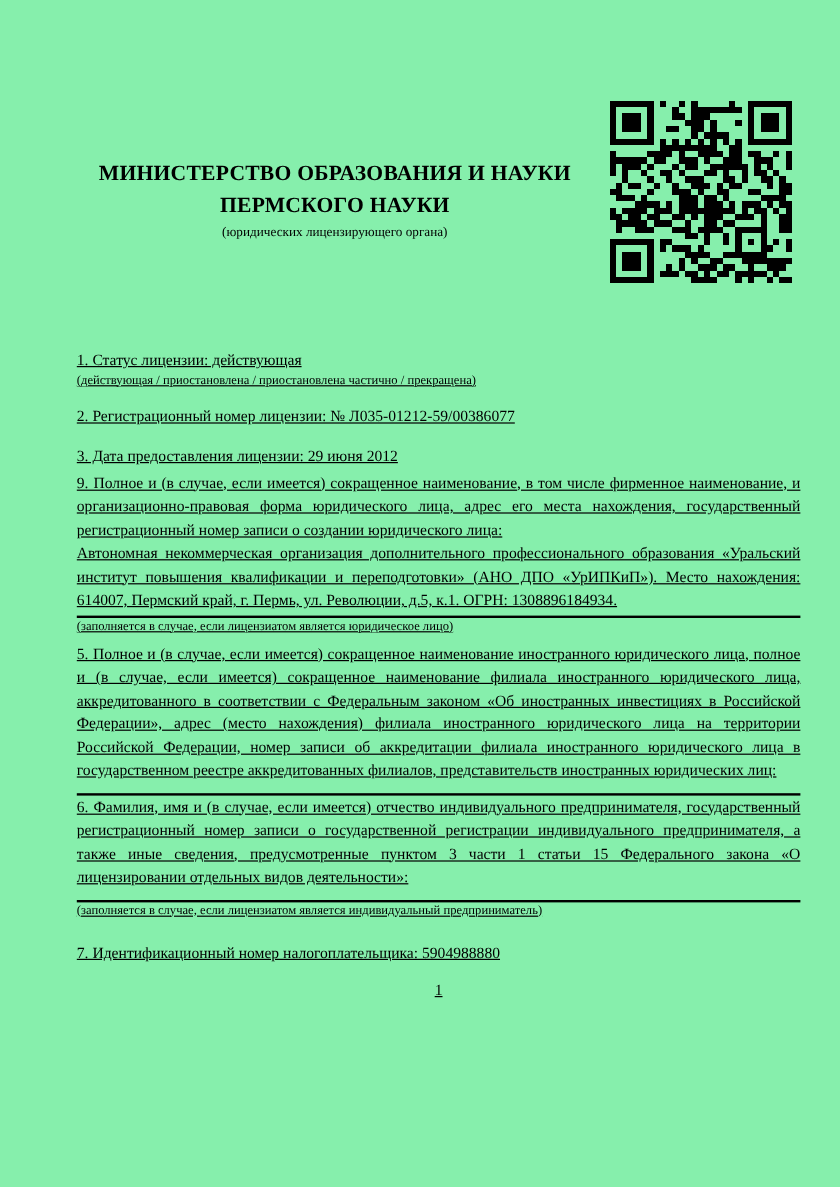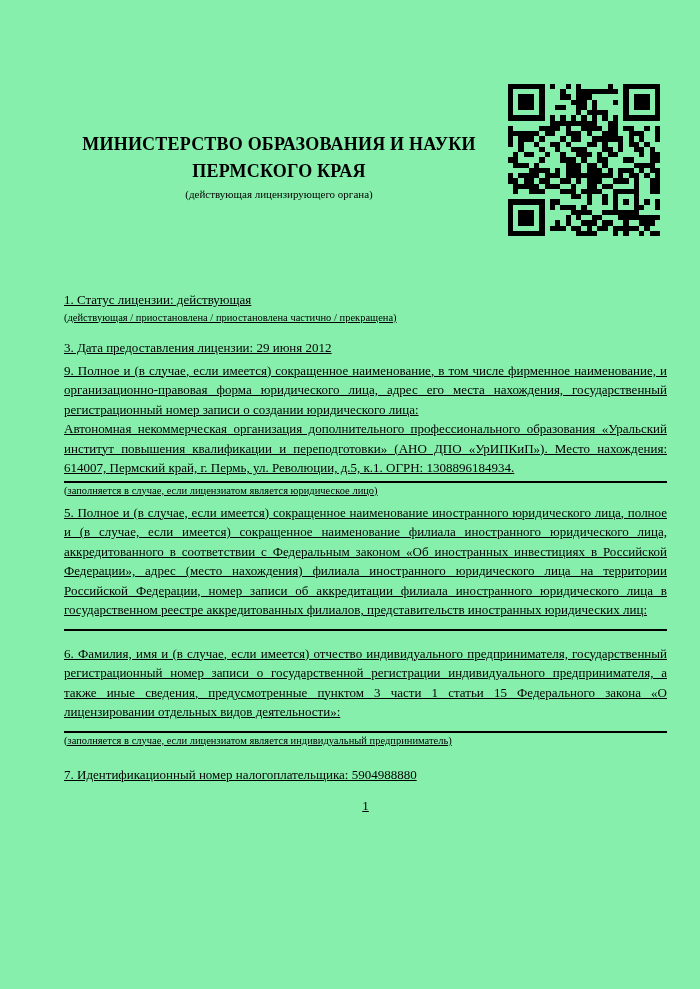--- a/index.html
+++ b/index.html
@@ -26,36 +26,36 @@
   .item{font-size:13px;line-height:19.5px;}
   .item p{margin:0;text-align:justify;}
   .single{text-align:right;}
   .note{font-size:10.5px;line-height:14px;margin-top:1px;}
   .rule{border-top:2px solid #000;height:0;}
   .mt-i1{margin-top:35px;}
   .mt-i2{margin-top:12.5px;}
   .mt-i3{margin-top:13.5px;}
   .mt-i4{margin-top:3px;}
   .mt-i5{margin-top:5px;}
-  .mt-i6{margin-top:13px;}
+  .mt-i6{}
   .mt-i7{margin-top:17.5px;}
   .rule-tight{margin-top:3px;}
   .rule-gap{margin-top:9px;}
   .page-number{margin-top:13px;text-align:center;font-size:13px;line-height:15px;}
 </style>
 </head>
 <body>
 
 <div class="page">
 
   <div class="doc-header">
     <div class="ministry">
       <div class="ministry-line">МИНИСТЕРСТВО ОБРАЗОВАНИЯ И НАУКИ</div>
-      <div class="ministry-line">ПЕРМСКОГО КРАЯ</div>
-      <div class="ministry-caption">(действующая лицензирующего органа)</div>
+      <div class="ministry-line">ПЕРМСКОГО НАУКИ</div>
+      <div class="ministry-caption">(юридических лицензирующего органа)</div>
     </div>
     <div class="qr" id="qr">
         <svg viewBox="0 0 29 29" shape-rendering="crispEdges" fill="#000">
           <rect x="0" y="0" width="1" height="1"></rect>
           <rect x="1" y="0" width="1" height="1"></rect>
           <rect x="2" y="0" width="1" height="1"></rect>
           <rect x="3" y="0" width="1" height="1"></rect>
           <rect x="4" y="0" width="1" height="1"></rect>
           <rect x="5" y="0" width="1" height="1"></rect>
           <rect x="6" y="0" width="1" height="1"></rect>
@@ -496,20 +496,23 @@
         </svg>
       </div>
   </div>
 
 
   <div class="item mt-i1">
     <p class="single">1. Статус лицензии: действующая</p>
     <div class="note">(действующая / приостановлена / приостановлена частично / прекращена)</div>
   </div>
 
+  <div class="item mt-i2">
+    <p class="single">2. Регистрационный номер лицензии: № Л035-01212-59/00386077</p>
+  </div>
 
   <div class="item mt-i3">
     <p class="single">3. Дата предоставления лицензии: 29 июня 2012</p>
   </div>
 
   <div class="item mt-i4">
     <p>9. Полное и (в случае, если имеется) сокращенное наименование, в том числе фирменное наименование, и организационно-правовая форма юридического лица, адрес его места нахождения, государственный регистрационный номер записи о создании юридического лица:</p>
     <p>Автономная некоммерческая организация дополнительного профессионального образования «Уральский институт повышения квалификации и переподготовки» (АНО ДПО «УрИПКиП»). Место нахождения: 614007, Пермский край, г. Пермь, ул. Революции, д.5, к.1. ОГРН: 1308896184934.</p>
     <div class="rule rule-tight"></div>
     <div class="note">(заполняется в случае, если лицензиатом является юридическое лицо)</div>

